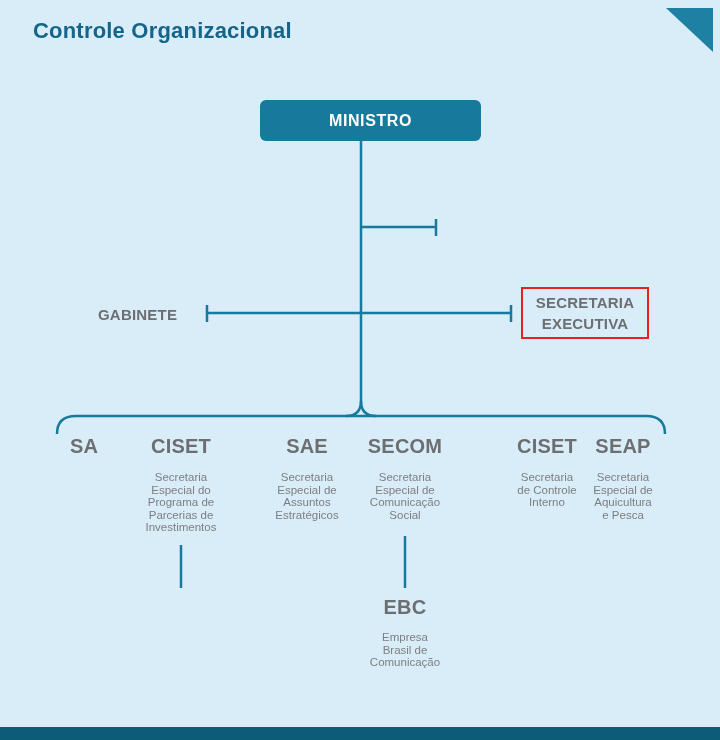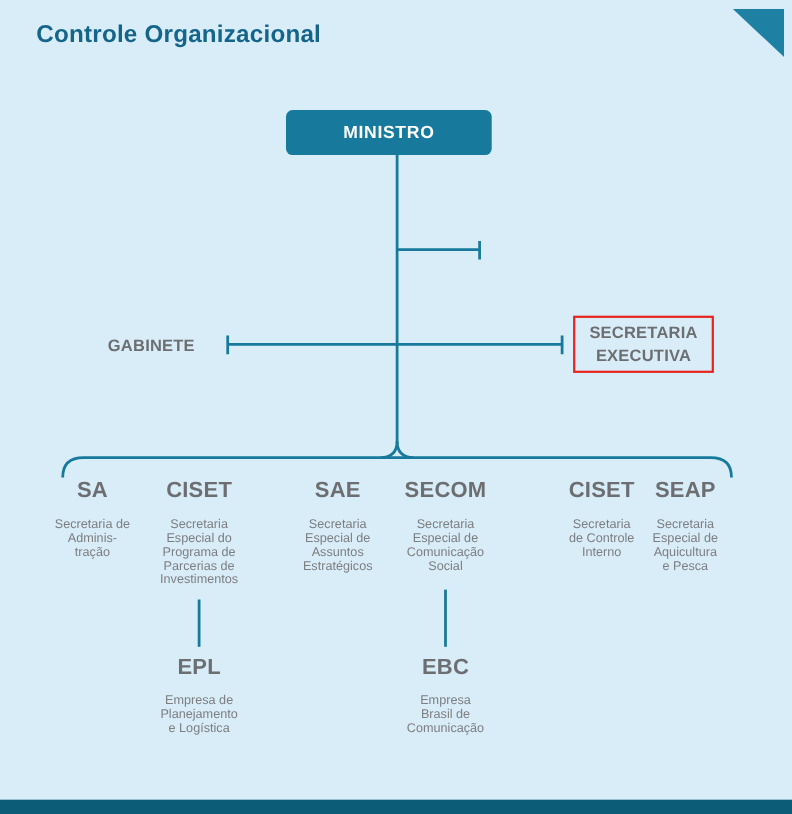--- a/index.html
+++ b/index.html
@@ -9,21 +9,21 @@
   .canvas { position:relative; width:720px; height:740px; background:#d8edf8; overflow:hidden; }
 
   .title { position:absolute; left:33px; top:18px; font-size:22px; font-weight:bold;
            color:#15658a; letter-spacing:.2px; }
 
   .corner-triangle { position:absolute; left:666px; top:8px; width:47px; height:44px;
            background:#1e81a3; clip-path:polygon(0 0,100% 0,100% 100%); }
 
   svg.connectors { position:absolute; left:0; top:0; }
 
-  .node-root { position:absolute; left:260px; top:100px; width:187px; height:41px;
+  .node-root { position:absolute; left:260px; top:100px; width:221px; height:41px;
            background:#17799c; border-radius:6px; color:#ffffff; font-weight:bold;
            font-size:16px; letter-spacing:.6px; display:flex; align-items:center;
            justify-content:center; }
 
   .staff { position:absolute; font-weight:bold; font-size:15px; color:#6d6e71;
            white-space:pre-line; line-height:21px; letter-spacing:.2px; }
   .staff.assessoria { left:446px; top:204px; width:122px; text-align:center; }
   .staff.gabinete   { left:98px;  top:304px; }
 
   .exec-box { position:absolute; left:521px; top:287px; width:128px; height:52px;
@@ -68,23 +68,20 @@
 
   <div class="staff gabinete">GABINETE</div>
 
   <div class="exec-box">
     <span class="lbl">SECRETARIA
 EXECUTIVA</span>
   </div>
 
   <div class="dept" style="left:29px">
     <div class="acr">SA</div>
-    <div class="desc">Secretaria de
-Adminis-
-tração</div>
   </div>
 
   <div class="dept" style="left:126px">
     <div class="acr">CISET</div>
     <div class="desc">Secretaria
 Especial do
 Programa de
 Parcerias de
 Investimentos</div>
   </div>
@@ -113,26 +110,20 @@
   </div>
 
   <div class="dept" style="left:568px">
     <div class="acr">SEAP</div>
     <div class="desc">Secretaria
 Especial de
 Aquicultura
 e Pesca</div>
   </div>
 
-  <div class="sub" style="left:126px">
-    <div class="acr">EPL</div>
-    <div class="desc">Empresa de
-Planejamento
-e Logística</div>
-  </div>
 
   <div class="sub" style="left:350px">
     <div class="acr">EBC</div>
     <div class="desc">Empresa
 Brasil de
 Comunicação</div>
   </div>
 
   <div class="footer-bar"></div>
 

